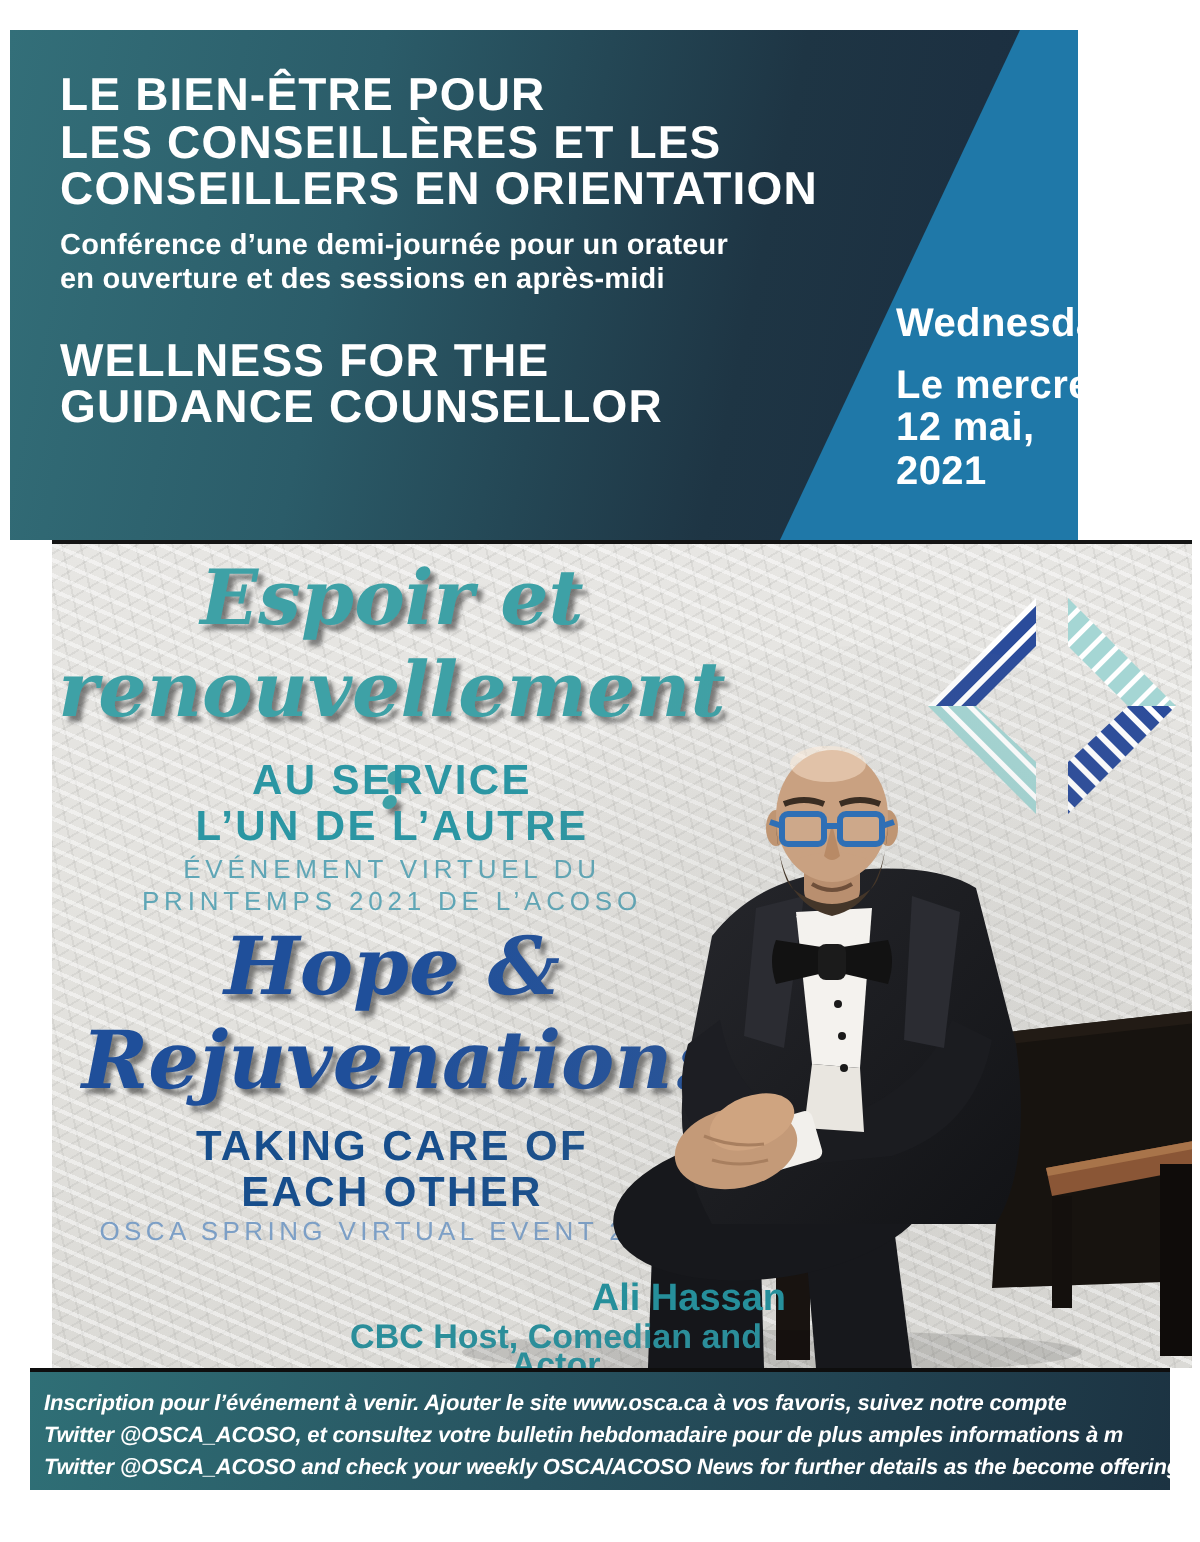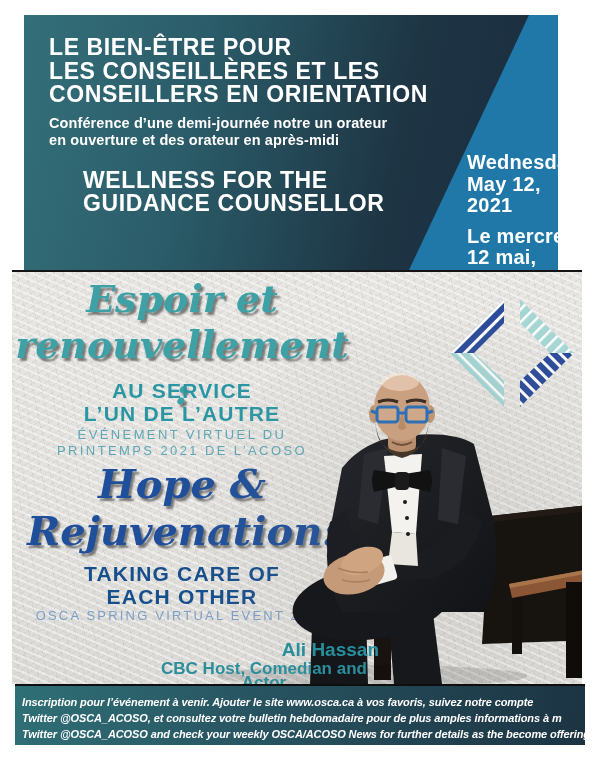--- a/index.html
+++ b/index.html
@@ -1,34 +1,34 @@
 <!DOCTYPE html>
 <html><head>
 <meta charset="utf-8">
 <style>
   html,body{margin:0;padding:0;background:#ffffff;}
   body{width:600px;height:771px;position:relative;overflow:hidden;
        font-family:"Liberation Sans",sans-serif;}
   .poster{position:absolute;inset:0;background:#ffffff;}
 
   
-  .header{position:absolute;left:24px;top:15px;width:534px;height:255px;
+  .header{position:absolute;left:5px;top:15px;width:534px;height:255px;
     background:linear-gradient(102deg,#336F79 0%,#2B5C69 32%,#1E3544 68%,#1A2B3E 100%);}
   .date-wedge{position:absolute;inset:0;background:#1F78A8;
     clip-path:polygon(505px 0,570px 0,570px 255px,385px 255px);}
   .header-text{position:absolute;left:25px;top:21px;color:#ffffff;}
   .big-title{font-size:23px;line-height:23.5px;font-weight:bold;letter-spacing:.6px;}
   .sub-title{font-size:14.5px;line-height:17.5px;font-weight:bold;margin-top:8px;letter-spacing:.1px;}
-  .en-gap{margin-top:19px;margin-left:34px;}
+  .en-gap{margin-top:19px;}
   .date-panel{position:absolute;left:443px;top:137px;color:#ffffff;
     font-size:20px;line-height:21.5px;font-weight:bold;letter-spacing:.2px;}
   .date-gap{height:9px;}
 
   
-  .marble{position:absolute;left:12px;top:270px;width:570px;height:414px;
+  .marble{position:absolute;left:26px;top:270px;width:570px;height:414px;
     border-top:2px solid #141414;box-sizing:border-box;overflow:hidden;
     background-image:
       repeating-linear-gradient(23deg, rgba(255,255,255,.45) 0 2px, rgba(255,255,255,0) 2px 7px),
       repeating-linear-gradient(-31deg, rgba(175,175,172,.22) 0 1px, rgba(0,0,0,0) 1px 6px),
       repeating-linear-gradient(78deg, rgba(158,158,154,.16) 0 1px, rgba(0,0,0,0) 1px 9px),
       linear-gradient(180deg,#e7e6e3 0%,#e2e1dd 60%,#dbdad6 100%);}
   .col{position:absolute;left:0;width:340px;text-align:center;}
   .script{font-family:"DejaVu Serif",serif;font-style:italic;font-weight:bold;}
   .fr-script{top:4px;font-size:38px;line-height:46px;color:#3EA1A6;
     text-shadow:2.5px 3px 2px rgba(35,35,35,.55);}
@@ -63,31 +63,30 @@
 
   <div class="header">
     <div class="date-wedge"></div>
     <div class="header-text">
       <div class="big-title">
         <div>LE BIEN-ÊTRE POUR</div>
         <div>LES CONSEILLÈRES ET LES</div>
         <div>CONSEILLERS EN ORIENTATION</div>
       </div>
       <div class="sub-title">
-        <div>Conférence d’une demi-journée notre un orateur</div>
-        <div>en ouverture et des orateur en après-midi</div>
+        <div>Conférence d’une demi-journée pour un orateur</div>
+        <div>en ouverture et des sessions en après-midi</div>
       </div>
       <div class="big-title en-gap">
         <div>WELLNESS FOR THE</div>
         <div>GUIDANCE COUNSELLOR</div>
       </div>
     </div>
     <div class="date-panel">
       <div>Wednesday,</div>
-      <div>May 12, 2021</div>
       <div class="date-gap"></div>
       <div>Le mercredi</div>
       <div>12 mai, 2021</div>
     </div>
   </div>
 
   <div class="marble">
 
     <svg class="logo" viewBox="0 0 140 112" aria-hidden="true">
       <defs>

